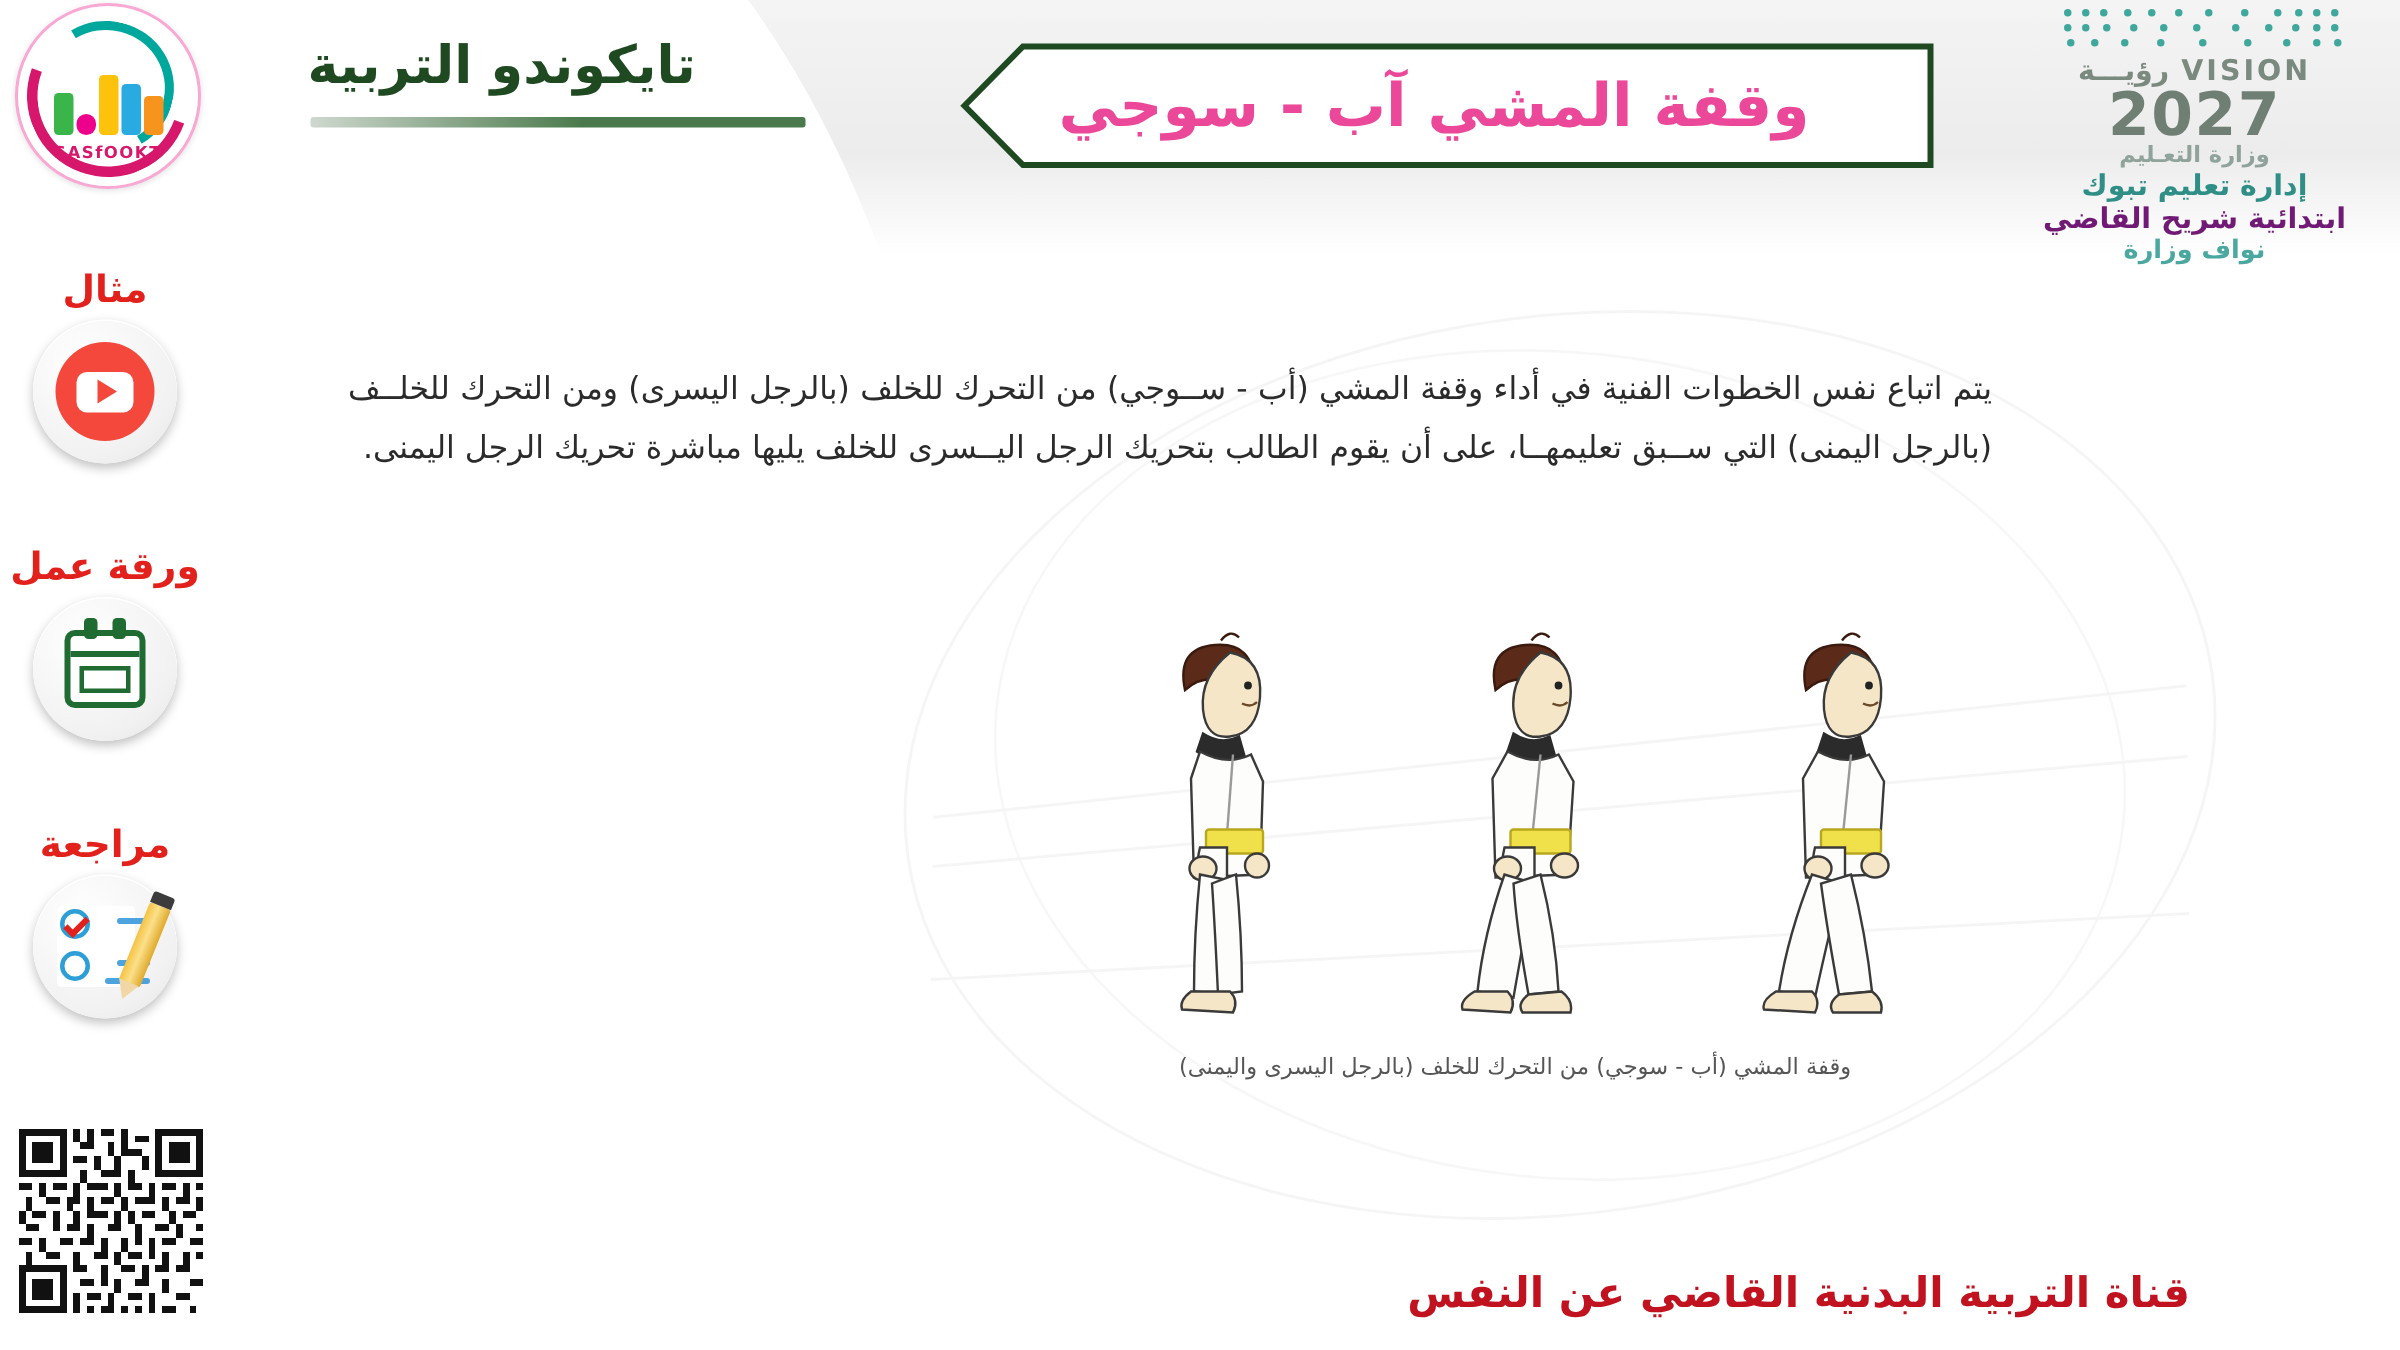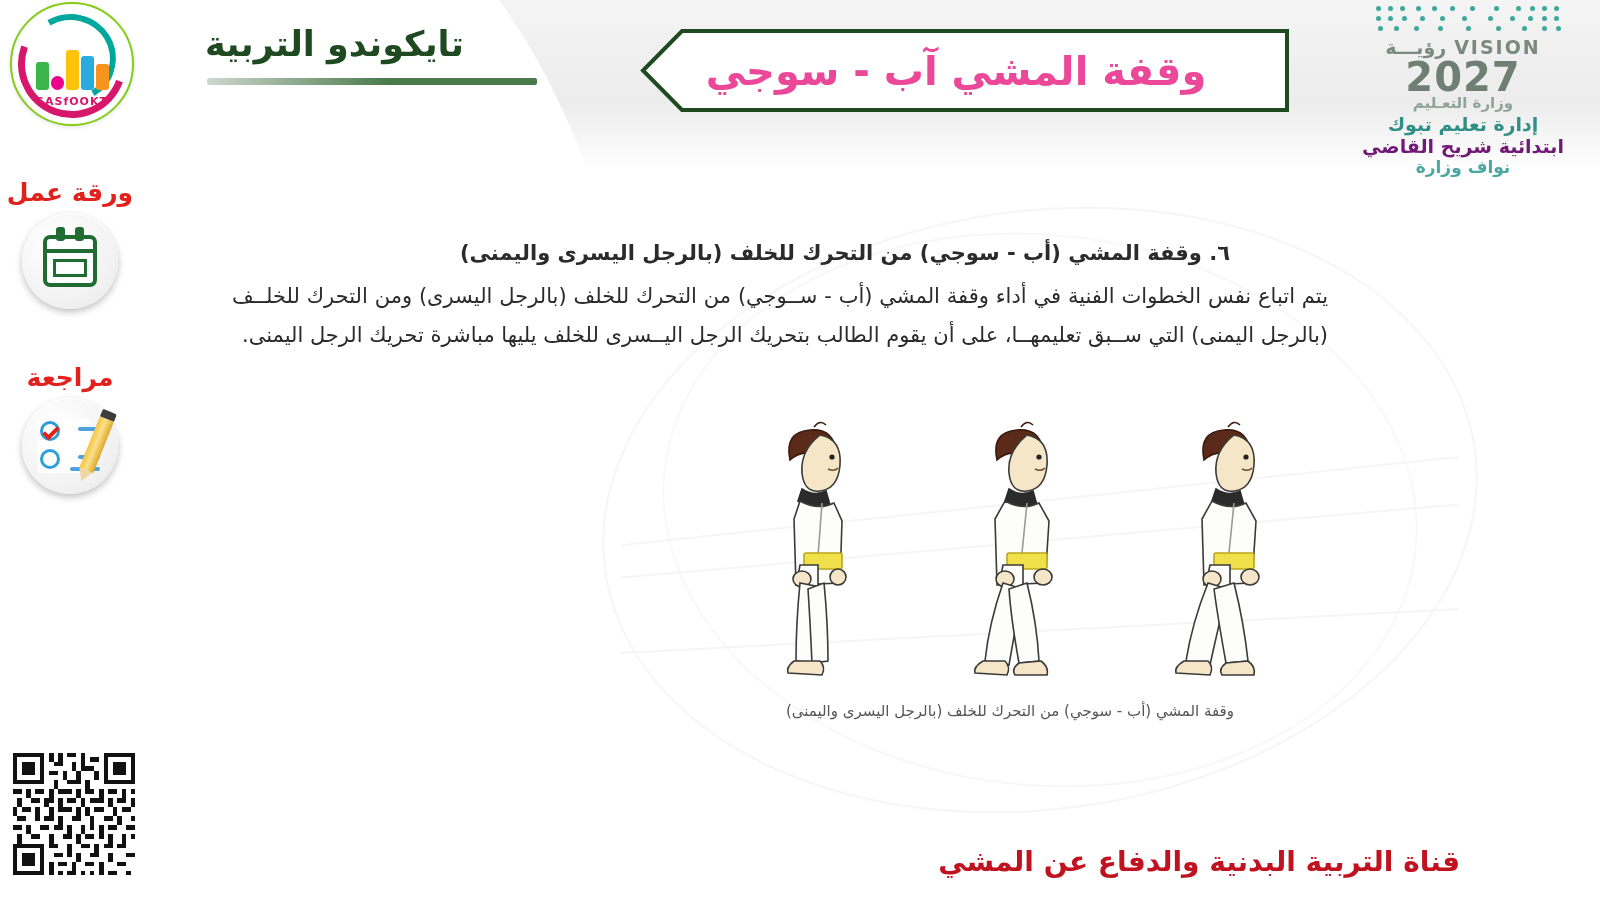--- a/index.html
+++ b/index.html
@@ -62,21 +62,21 @@
     position: absolute; left: 20px; width: 840px; height: 2px;
     background: #ededed;
   }
 
   
   .logo-left {
     position: absolute; left: 10px; top: 2px;
     width: 124px; height: 124px;
     border-radius: 50%;
     background: #ffffff;
-    border: 2px solid #84cc16;
+    border: 2px solid #f9a8d4;
     z-index: 5;
     box-shadow: 0 1px 4px rgba(0,0,0,.13);
   }
   .logo-left .ring-pink {
     position: absolute; left: 6px; top: 6px; right: 6px; bottom: 6px;
     border-radius: 50%;
     border: 7px solid #d6176b;
     border-right-color: transparent;
     border-top-color: transparent;
     transform: rotate(-25deg);
@@ -364,20 +364,30 @@
     </div>
     <div class="v-num">2027</div>
     <div class="v-ministry">وزارة التعـليم</div>
     <div class="v-dept">إدارة تعليم تبوك</div>
     <div class="v-school">ابتدائية شريح القاضي</div>
     <div class="v-name">نواف وزارة</div>
   </div>
 
   <div class="sidebar">
 
+    <div class="side-item">
+      <div class="side-label">مثال</div>
+      <div class="side-btn">
+        <div class="yt">
+          <div class="screen">
+              <div class="tri"></div>
+            </div>
+        </div>
+      </div>
+    </div>
 
     <div class="side-item">
       <div class="side-label">ورقة عمل</div>
       <div class="side-btn">
         <div class="clip">
           <div class="bar"></div>
             <div class="box"></div>
         </div>
       </div>
     </div>
@@ -505,21 +515,20 @@
           <rect x="13" y="27" width="2" height="1"></rect>
           <rect x="16" y="27" width="1" height="1"></rect>
         <rect x="18" y="27" width="1" height="1"></rect>
           <rect x="22" y="27" width="2" height="1"></rect>
           <rect x="26" y="27" width="1" height="1"></rect>
       </g>
     </svg>
   </div>
 
   <div class="content">
-    <div class="para-head">٦. وقفة المشي (أب - سوجي) من التحرك للخلف (بالرجل اليسرى واليمنى)</div>
     <div class="para-body">يتم اتباع نفس الخطوات الفنية في أداء وقفة المشي (أب - ســوجي) من التحرك للخلف (بالرجل اليسرى) ومن التحرك للخلــف (بالرجل اليمنى) التي ســبق تعليمهــا، على أن يقوم الطالب بتحريك الرجل اليــسرى للخلف يليها مباشرة تحريك الرجل اليمنى.</div>
   </div>
 
   <div class="figure-row">
 
     <svg width="150" height="275" viewBox="0 0 150 275" aria-hidden="true">
       <g stroke="#3a3a3a" stroke-width="1.6" fill="none">
         <path d="M62 55 q-6 -28 20 -30 q26 -2 26 26 q0 10 -3 18 l-10 6 q4 -22 -8 -26 q-14 -4 -25 6z" fill="#5b2a18" stroke="#3a1a0e"></path>
         <path d="M86 22 q6 -8 12 -2" stroke="#3a1a0e"></path>
         <path d="M92 30 q22 4 20 30 q-2 24 -20 26 q-16 2 -18 -18 q-2 -22 18 -38z" fill="#f6e6c8"></path>
@@ -576,14 +585,14 @@
         <ellipse cx="110" cy="172" rx="8" ry="8" fill="#f6e6c8"></ellipse>
         <path d="M72 178 q-4 40 -4 78 l22 2 q2 -46 2 -76z" fill="#fdfdfb"></path>
         <path d="M96 178 q4 40 4 78 l-16 2 q-2 -44 -4 -74z" fill="#fdfdfb"></path>
         <path d="M66 256 q-8 6 -6 12 l34 2 q4 -8 -2 -14z" fill="#f6e6c8"></path>
       </g>
     </svg>
   </div>
 
   <div class="caption">وقفة المشي (أب - سوجي) من التحرك للخلف (بالرجل اليسرى واليمنى)</div>
 
-  <div class="footer-red">قناة التربية البدنية والدفاع عن المشي</div>
+  <div class="footer-red">قناة التربية البدنية القاضي عن النفس</div>
 </div>
 
 </body></html>

